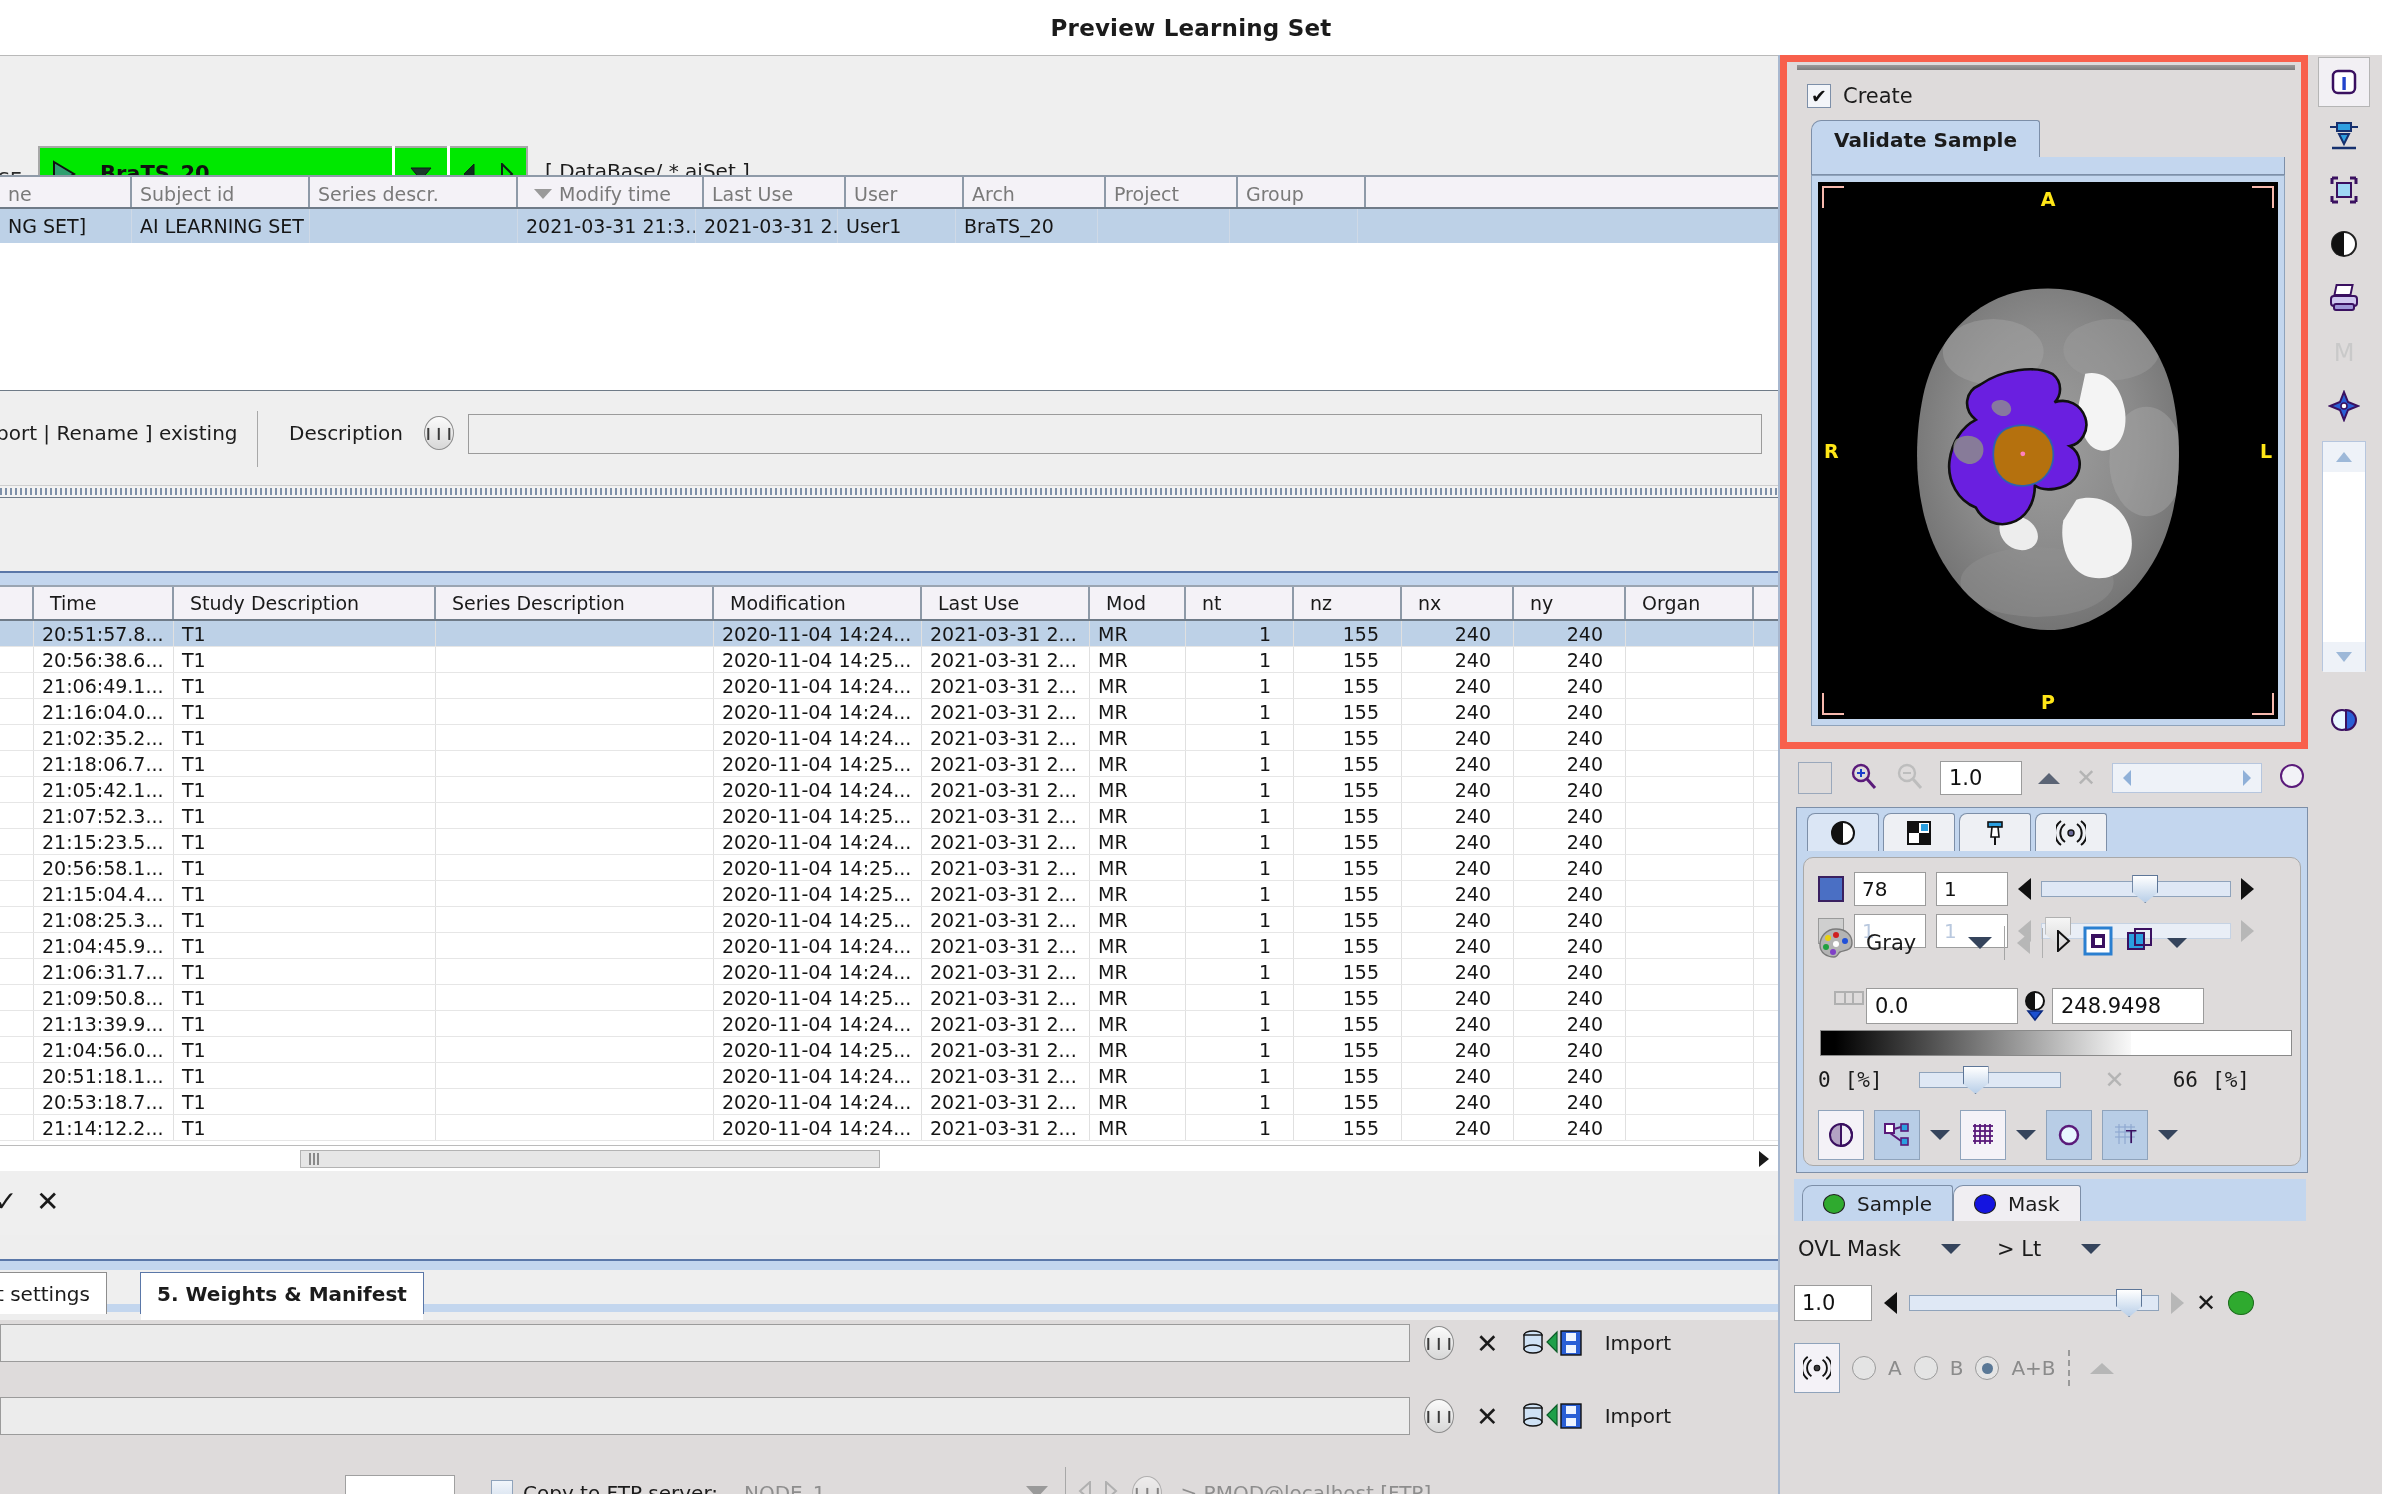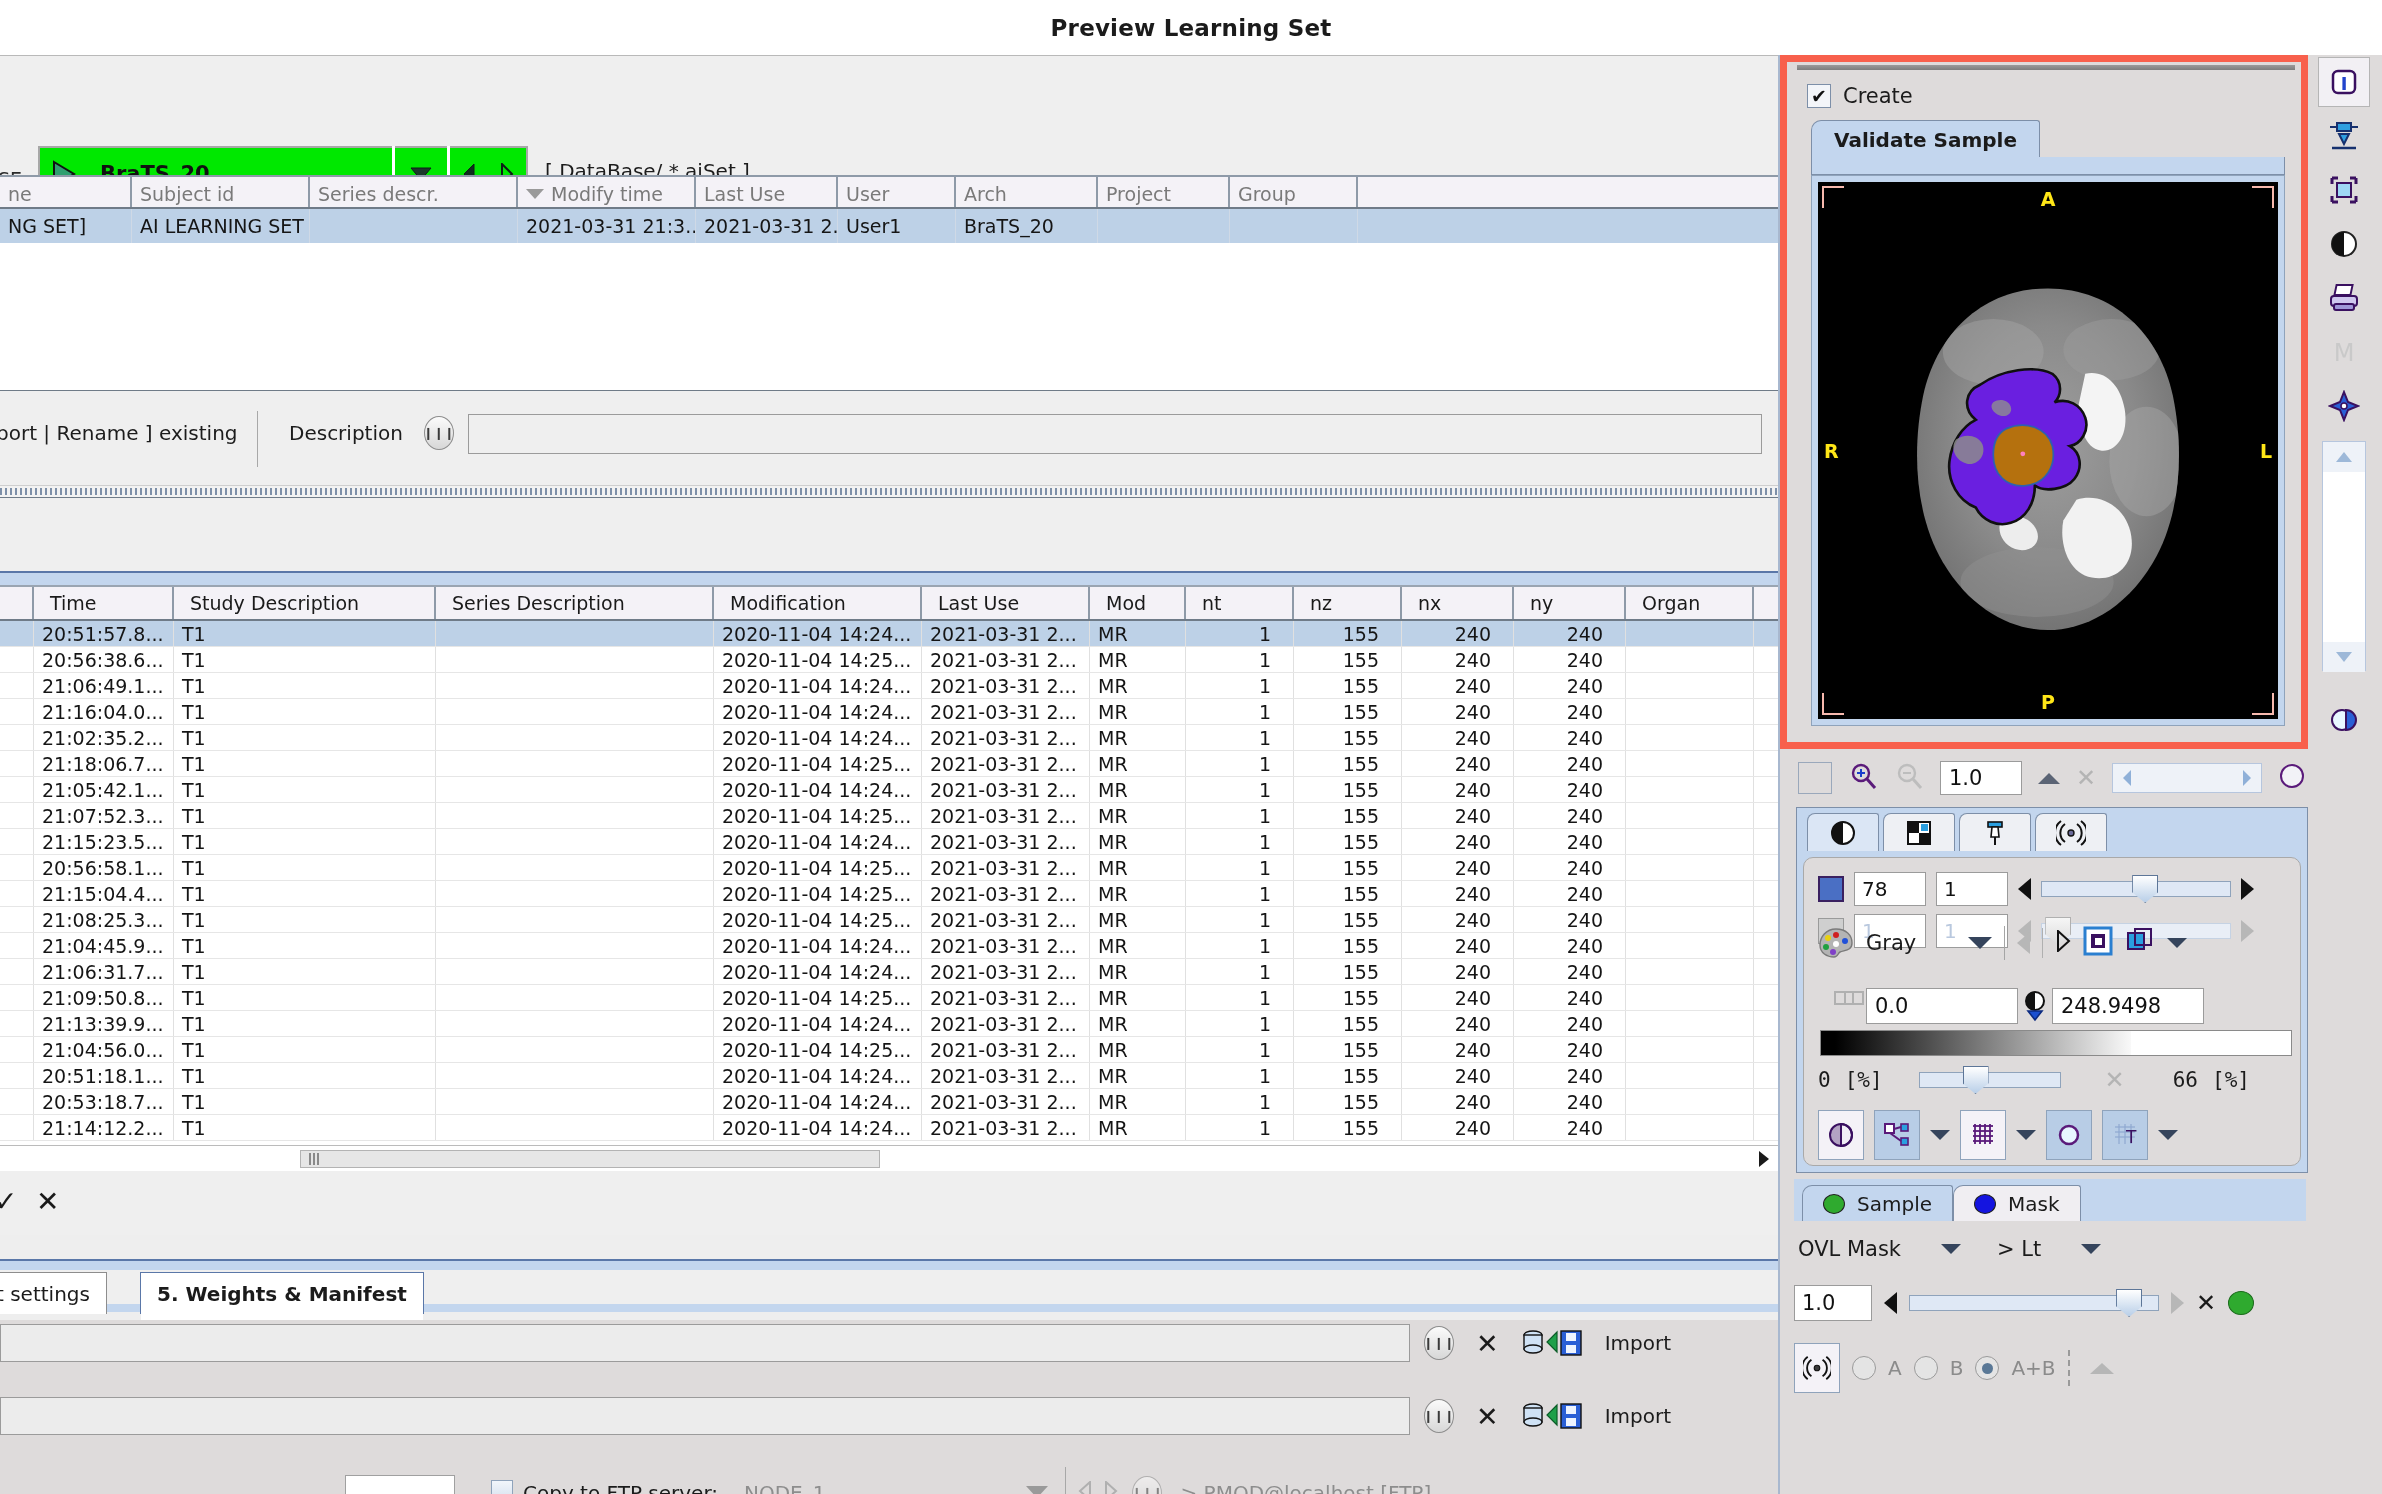--- a/index.html
+++ b/index.html
@@ -427,21 +427,21 @@
     <div class="uphead" id="up-head">
         <div class="th" style="width: 132px;">
           <span>ne</span>
         </div>
         <div class="th" style="width: 178px;">
           <span>Subject id</span>
         </div>
         <div class="th" style="width: 208px;">
           <span>Series descr.</span>
         </div>
-        <div class="th" style="width: 178px;">
+        <div class="th" style="width: 178px; margin-left: 8px;">
           <span class="sortcaret"></span>
           <span>Modify time</span>
         </div>
         <div class="th" style="width: 142px;">
           <span>Last Use</span>
         </div>
         <div class="th" style="width: 118px;">
           <span>User</span>
         </div>
         <div class="th" style="width: 142px;">

